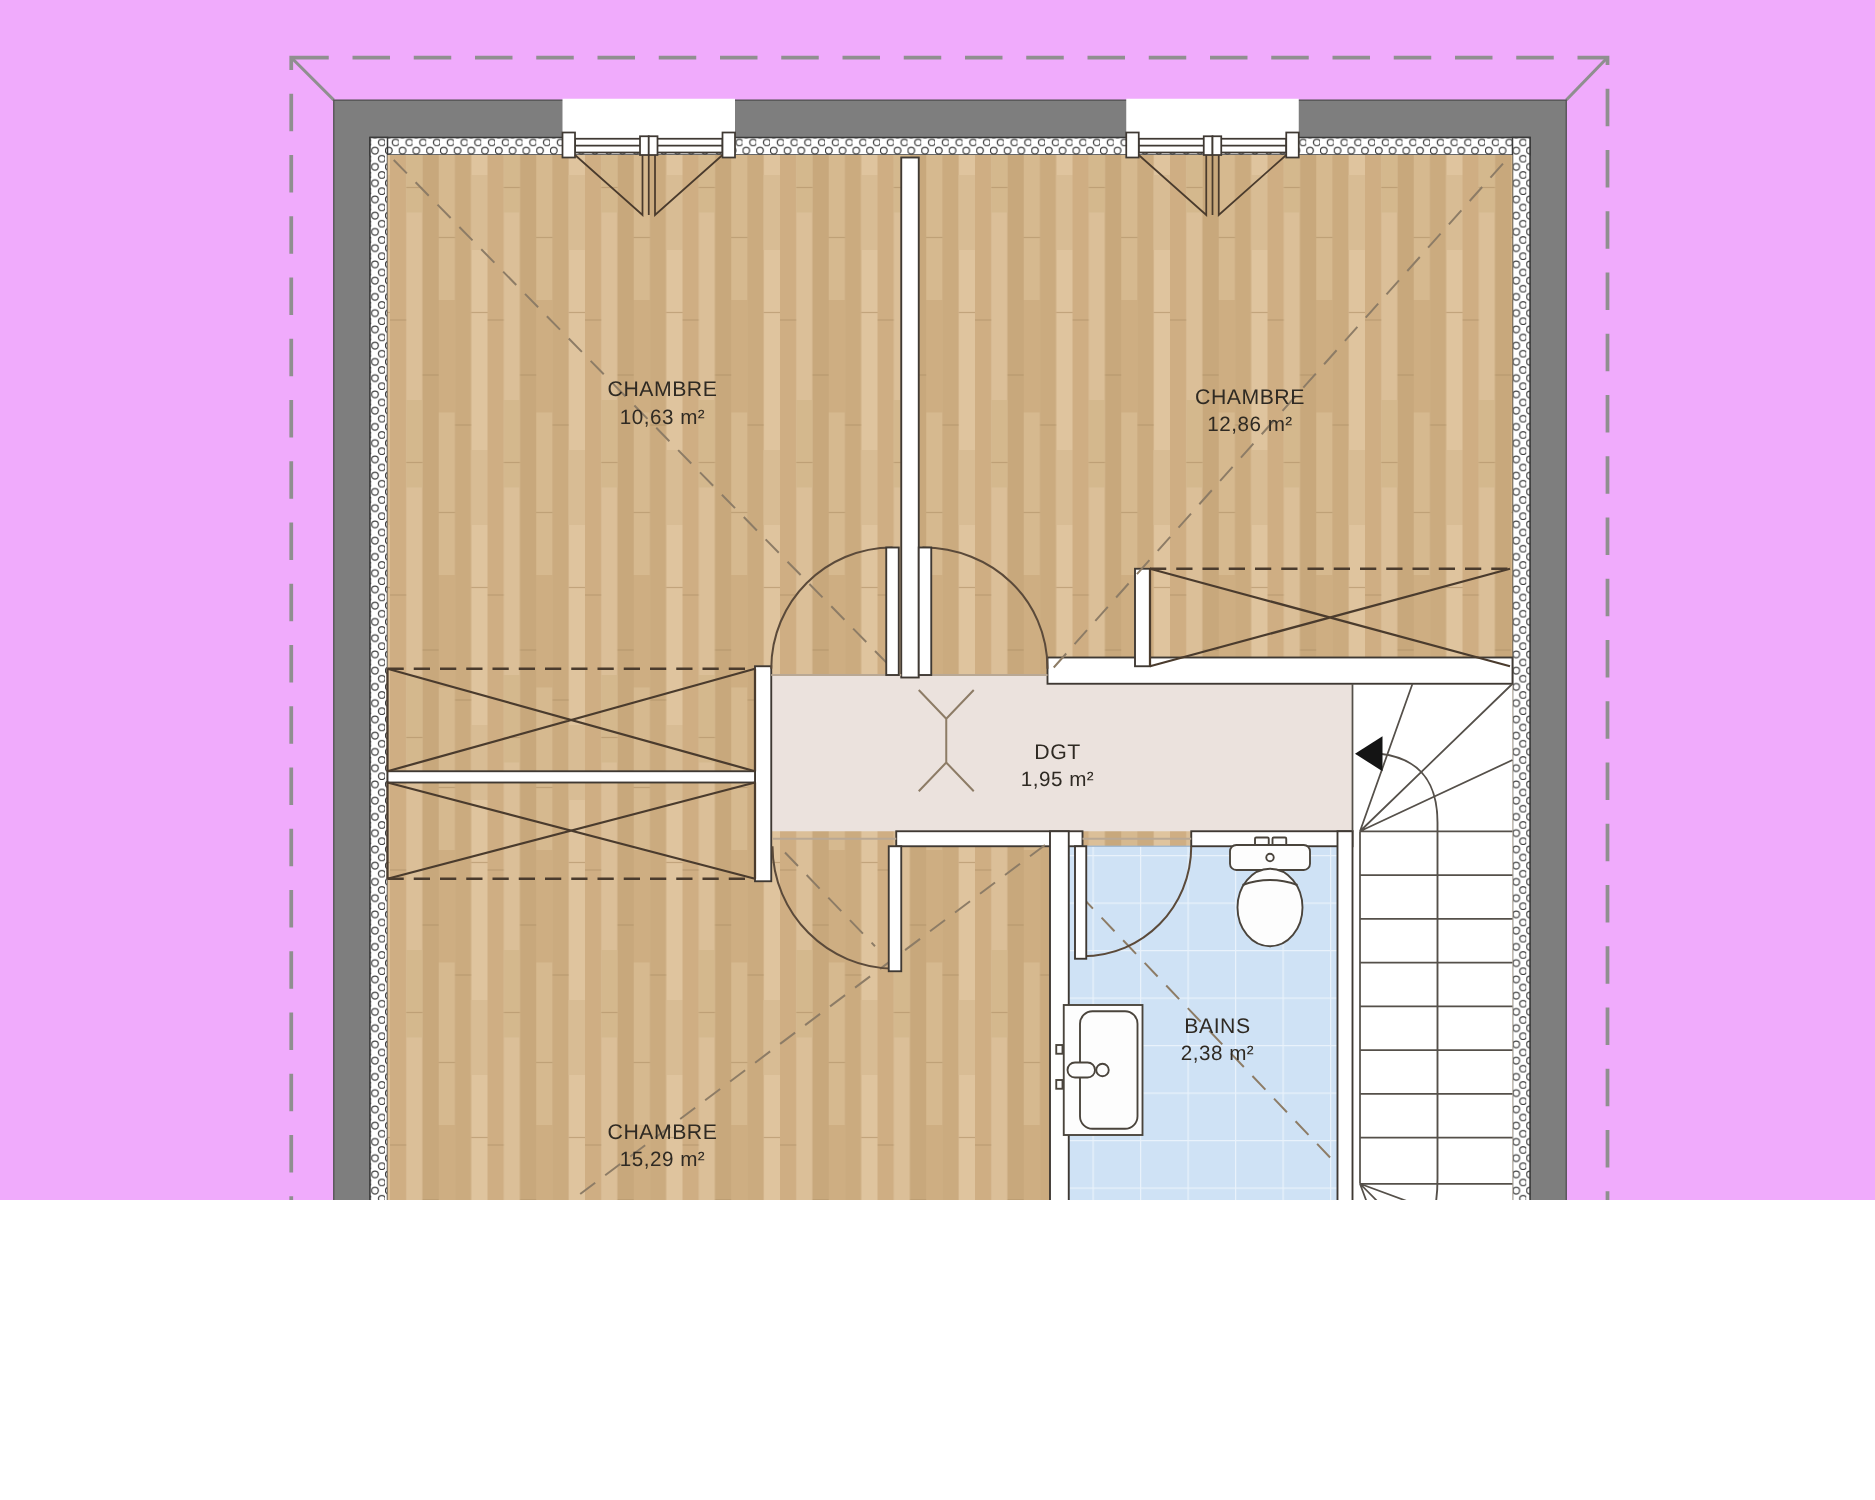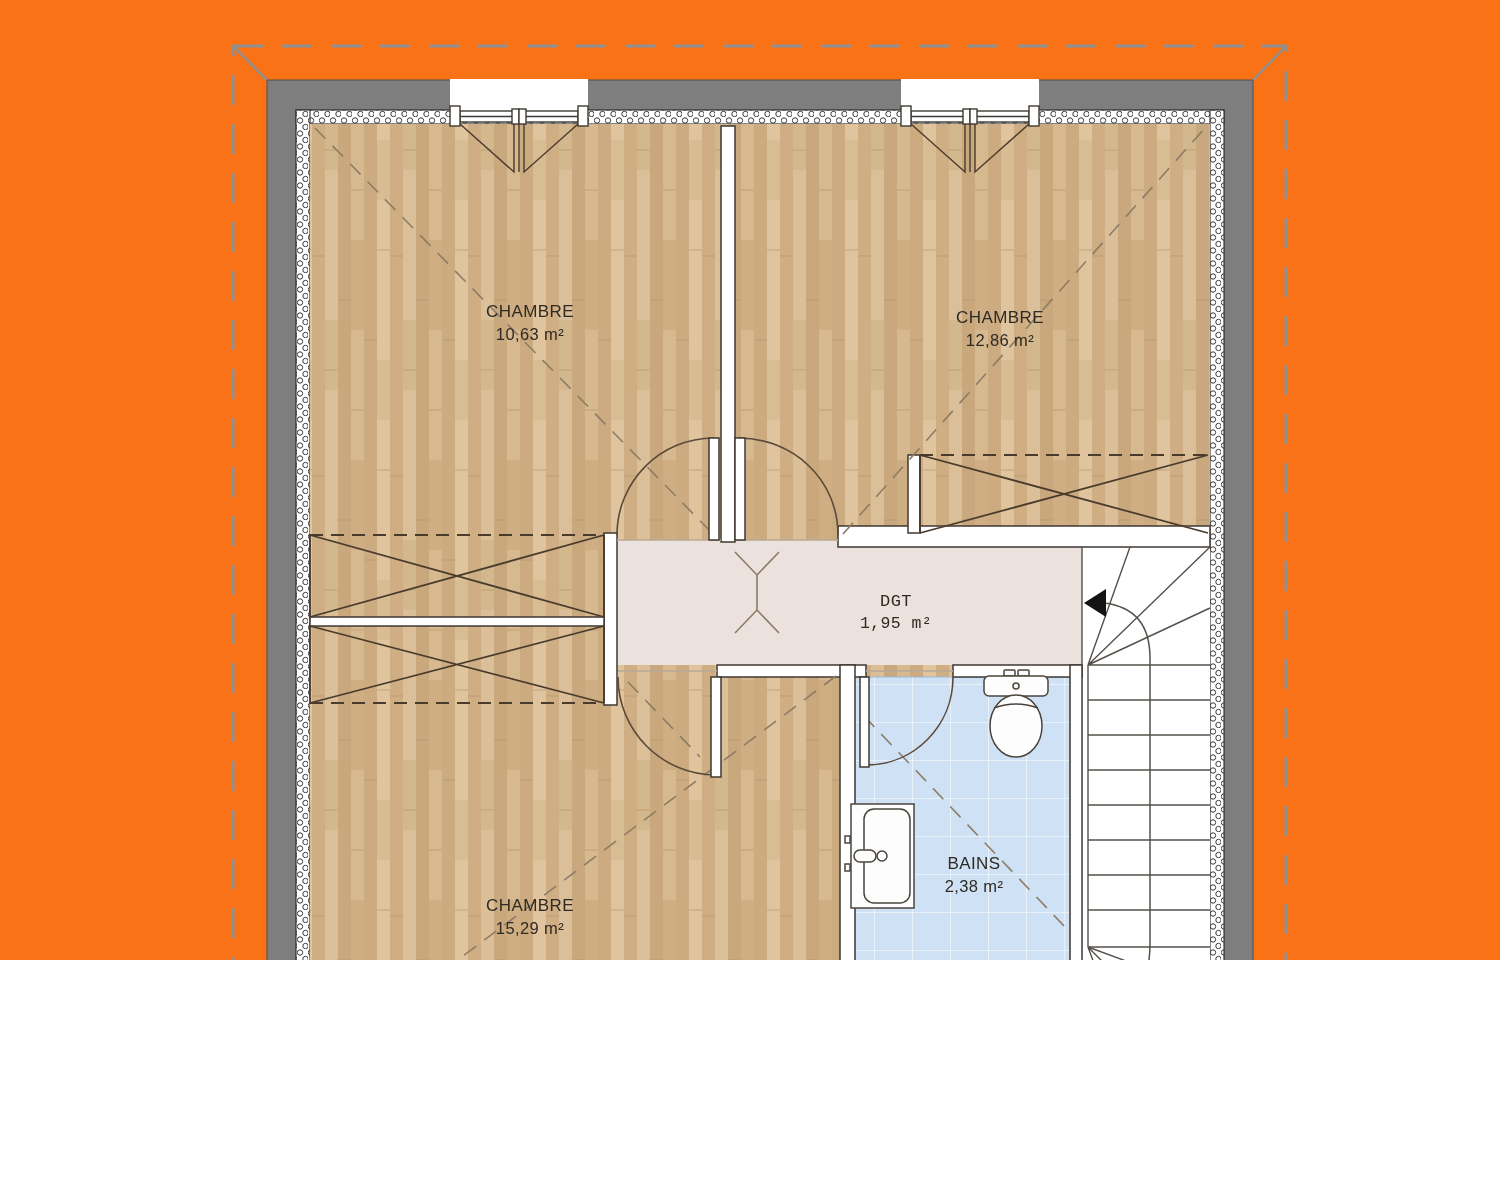--- a/index.html
+++ b/index.html
@@ -1,17 +1,17 @@
 <!DOCTYPE html>
 <html><head>
 <meta charset="utf-8">
 <style>
   html,body{margin:0;padding:0;background:#ffffff;}
   .stage{
-    position:relative;width:1500px;height:960px;background:#f97316;overflow:hidden;
+    position:relative;width:1500px;height:960px;background:#f0abfc;overflow:hidden;
     font-family:"Liberation Sans",sans-serif;
   }
   .plan-svg{position:absolute;left:0;top:0;}
   .room-label{
     position:absolute;transform:translate(-50%,-50%);
     text-align:center;color:#2f2a23;font-size:17px;line-height:22px;
     letter-spacing:.4px;white-space:nowrap;pointer-events:none;
   }
   .room-label .area{display:block;font-size:16.5px;}
 </style>
@@ -227,25 +227,25 @@
 </svg>
 
 <div class="room-label" style="left:530px;top:323px;">
   <span>CHAMBRE</span>
   <span class="area">10,63 m²</span>
 </div>
 <div class="room-label" style="left:1000px;top:329px;">
   <span>CHAMBRE</span>
   <span class="area">12,86 m²</span>
 </div>
-<div class="room-label" style="left:896px;top:613px;font-family:Liberation Mono, monospace;">
+<div class="room-label" style="left:846px;top:613px;">
   <span>DGT</span>
   <span class="area">1,95 m²</span>
 </div>
-<div class="room-label" style="left:974px;top:875px;">
+<div class="room-label" style="left:974px;top:832px;">
   <span>BAINS</span>
   <span class="area">2,38 m²</span>
 </div>
 <div class="room-label" style="left:530px;top:917px;">
   <span>CHAMBRE</span>
   <span class="area">15,29 m²</span>
 </div>
 
 </div>
 

